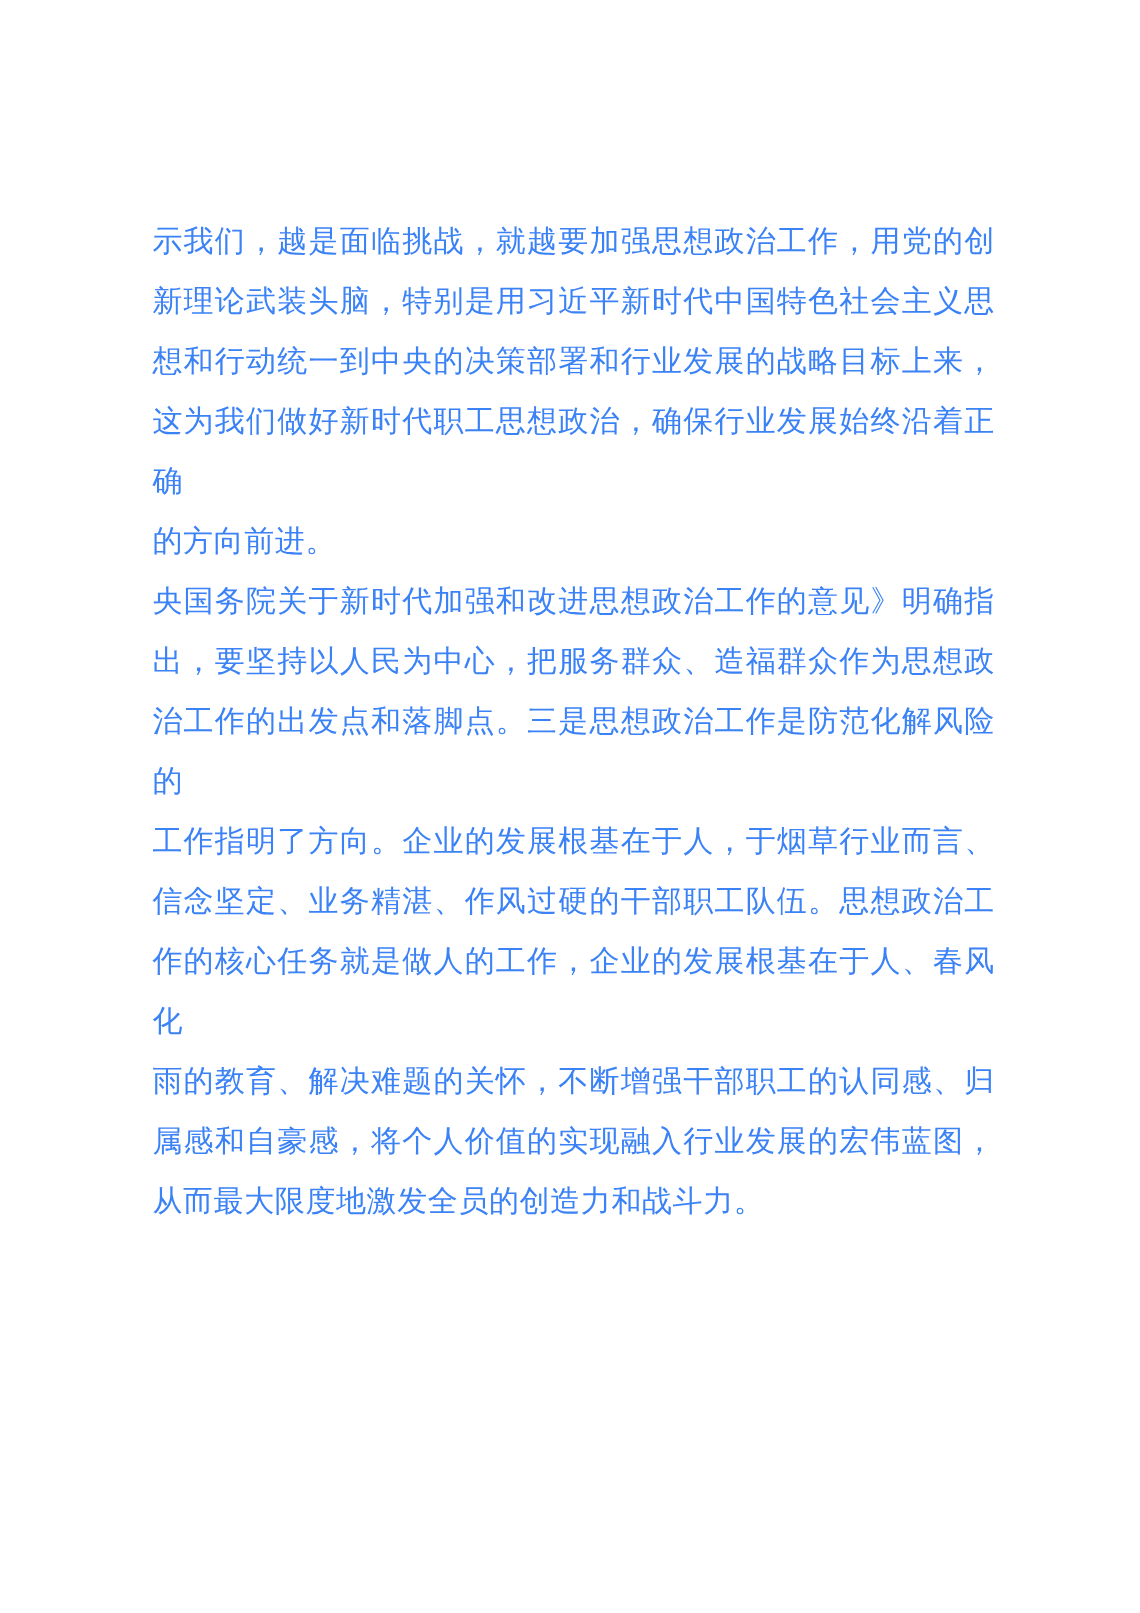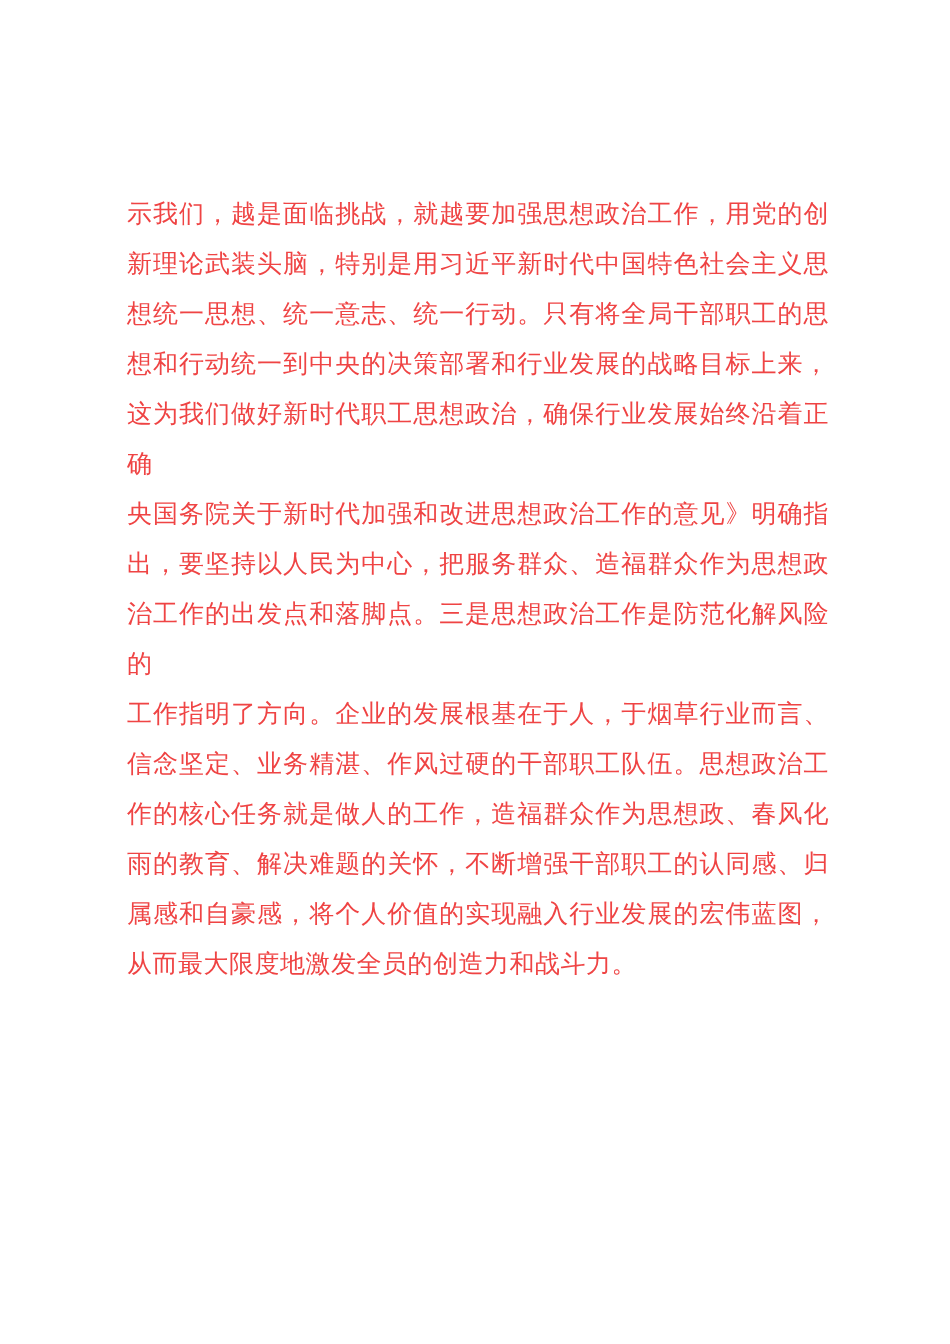--- a/index.html
+++ b/index.html
@@ -16,23 +16,23 @@
   .page {
     position: relative;
     width: 950px;
     height: 1344px;
     background: #ffffff;
     box-sizing: border-box;
   }
   .text-block {
     position: absolute;
     left: 127px;
-    top: 188px;
+    top: 176px;
     width: 702px;
-    color: #ef4444;
+    color: #3b82f6;
     font-size: 25px;
     line-height: 50px;
     letter-spacing: 0.5px;
   }
   .line {
     display: block;
     width: 702px;
     text-align: justify;
     text-align-last: justify;
     white-space: normal;
@@ -51,32 +51,32 @@
 </style>
 </head>
 <body>
 
 <div class="page">
   <div class="text-block">
 
     <div class="paragraph">
       <span class="line">示我们，越是面临挑战，就越要加强思想政治工作，用党的创</span>
       <span class="line">新理论武装头脑，特别是用习近平新时代中国特色社会主义思</span>
-      <span class="line">想统一思想、统一意志、统一行动。只有将全局干部职工的思</span>
       <span class="line">想和行动统一到中央的决策部署和行业发展的战略目标上来，</span>
       <span class="line">这为我们做好新时代职工思想政治，确保行业发展始终沿着正确</span>
+      <span class="line end">的方向前进。</span>
     </div>
 
     <div class="paragraph">
       <span class="line">央国务院关于新时代加强和改进思想政治工作的意见》明确指</span>
       <span class="line">出，要坚持以人民为中心，把服务群众、造福群众作为思想政</span>
       <span class="line">治工作的出发点和落脚点。三是思想政治工作是防范化解风险的</span>
       <span class="line">工作指明了方向。企业的发展根基在于人，于烟草行业而言、</span>
       <span class="line">信念坚定、业务精湛、作风过硬的干部职工队伍。思想政治工</span>
-      <span class="line">作的核心任务就是做人的工作，造福群众作为思想政、春风化</span>
+      <span class="line">作的核心任务就是做人的工作，企业的发展根基在于人、春风化</span>
       <span class="line">雨的教育、解决难题的关怀，不断增强干部职工的认同感、归</span>
       <span class="line">属感和自豪感，将个人价值的实现融入行业发展的宏伟蓝图，</span>
       <span class="line end">从而最大限度地激发全员的创造力和战斗力。</span>
     </div>
 
 
   </div>
 </div>
 
 </body></html>

